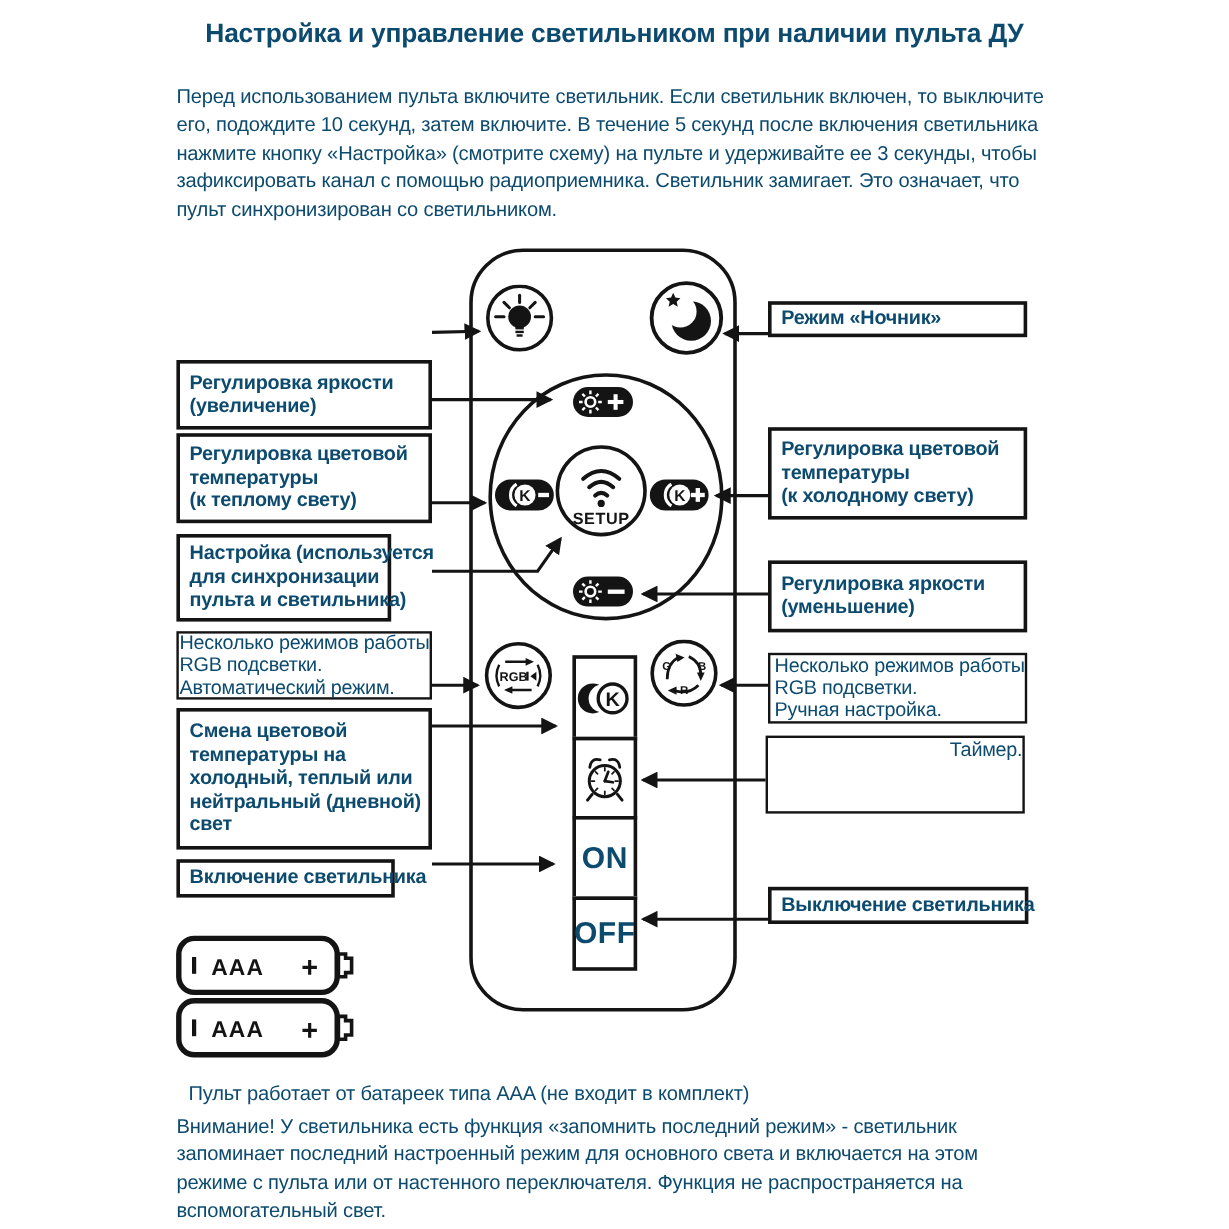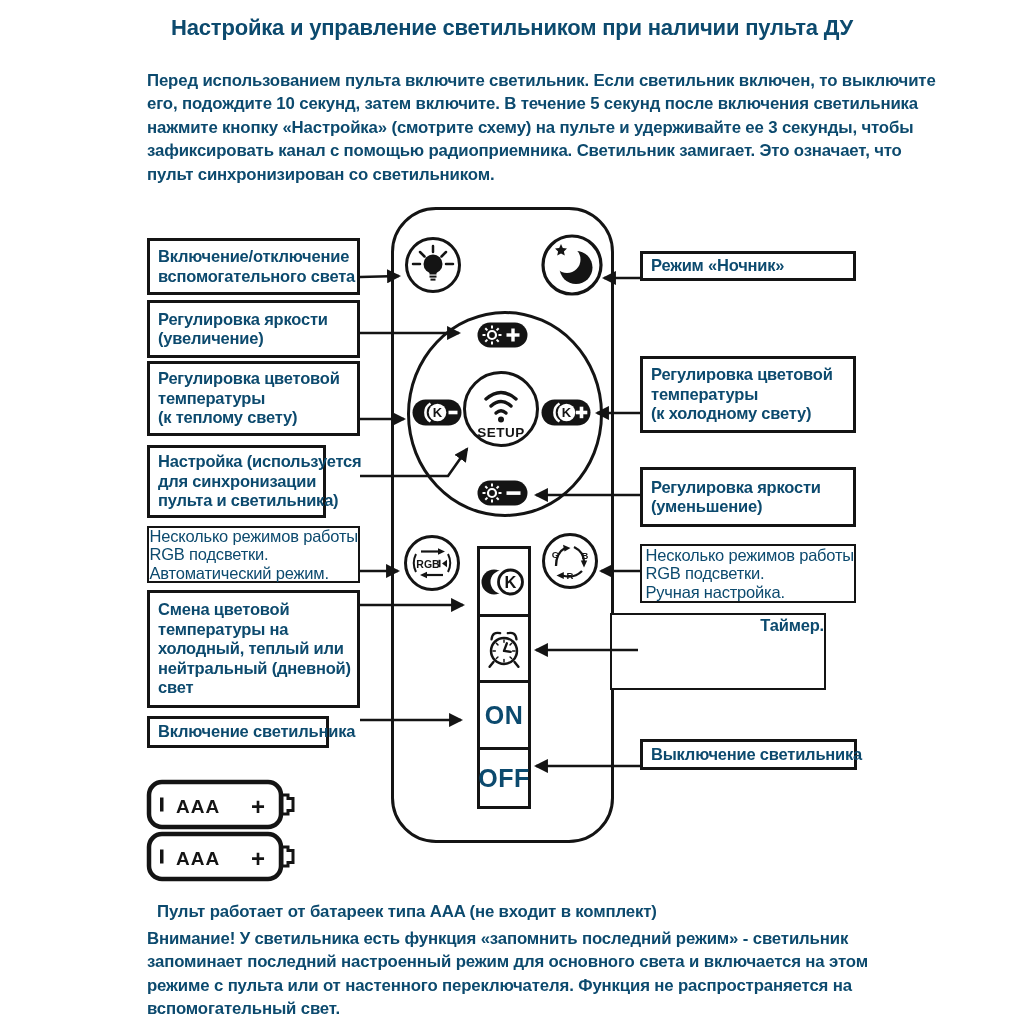--- a/index.html
+++ b/index.html
@@ -1,20 +1,20 @@
 <!DOCTYPE html>
 <html><head>
 <meta charset="utf-8">
 <style>
   html,body{margin:0;padding:0;background:#ffffff;}
   .page{position:relative;width:1024px;height:1024px;background:#ffffff;
         font-family:"Liberation Sans","DejaVu Sans",sans-serif;color:#0c4a6e;overflow:hidden;}
   .title{position:absolute;left:0;top:15px;width:1024px;text-align:center;
          font-size:22px;font-weight:bold;letter-spacing:-0.2px;white-space:pre;}
-  .para{position:absolute;font-size:16.8px;font-weight:bold;line-height:23.4px;
+  .para{position:absolute;font-size:16.8px;font-weight:normal;line-height:23.4px;
         white-space:pre;letter-spacing:-0.15px;}
   .callout{position:absolute;box-sizing:border-box;background:#ffffff;border:3px solid #141414;
            display:flex;align-items:center;padding:3px 0 3px 8px;
            font-size:16.5px;font-weight:bold;line-height:19.5px;white-space:pre;letter-spacing:-0.2px;}
   .callout.thin{border-width:2px;font-weight:normal;padding:1px 0 1px 4px;line-height:18.5px;justify-content:flex-end;}
   .callout.top{align-items:flex-start;}
   .remote{position:absolute;left:391px;top:207px;width:223px;height:636px;box-sizing:border-box;
           border:3.5px solid #141414;border-radius:45px;background:#ffffff;}
   .bigellipse{position:absolute;left:407px;top:311px;width:196px;height:206px;box-sizing:border-box;
           border:3px solid #141414;border-radius:50%;background:#ffffff;}
@@ -192,22 +192,20 @@
       </svg>
     </div>
     <div class="cell" style="height:70px;">
       <span class="onoff">ON</span>
     </div>
     <div class="cell" style="height:62px;">
       <span class="onoff">OFF</span>
     </div>
   </div>
 
-  <div class="callout" style="left:147px;top:238px;width:213px;height:57px;"><span>Включение/отключение
-вспомогательного света</span></div>
   <div class="callout" style="left:147px;top:300px;width:213px;height:58px;"><span>Регулировка яркости
 (увеличение)</span></div>
   <div class="callout" style="left:147px;top:361px;width:213px;height:75px;"><span>Регулировка цветовой
 температуры
 (к теплому свету)</span></div>
   <div class="callout" style="left:147px;top:445px;width:179px;height:73px;"><span>Настройка (используется
 для синхронизации
 пульта и светильника)</span></div>
   <div class="callout thin" style="left:147px;top:526px;width:213px;height:57px;"><span>Несколько режимов работы
 RGB подсветки.
@@ -221,21 +219,21 @@
 
   <div class="callout" style="left:640px;top:251px;width:216px;height:30px;"><span>Режим «Ночник»</span></div>
   <div class="callout" style="left:640px;top:356px;width:216px;height:77px;"><span>Регулировка цветовой
 температуры
 (к холодному свету)</span></div>
   <div class="callout" style="left:640px;top:467px;width:216px;height:60px;"><span>Регулировка яркости
 (уменьшение)</span></div>
   <div class="callout thin" style="left:640px;top:544px;width:216px;height:59px;"><span>Несколько режимов работы
 RGB подсветки.
 Ручная настройка.</span></div>
-  <div class="callout thin top" style="left:610px;top:613px;width:216px;height:77px;font-weight:bold;"><span>Таймер.</span></div>
+  <div class="callout thin top" style="left:638px;top:613px;width:216px;height:65px;"><span>Таймер.</span></div>
   <div class="callout" style="left:640px;top:739px;width:217px;height:31px;"><span>Выключение светильника</span></div>
 
   <svg class="btn" style="left:146px;top:779px;" width="152" height="52" viewBox="0 0 152 52">
     <rect x="3" y="3" width="132" height="45" rx="13" fill="#fff" stroke="#141414" stroke-width="4.5"></rect>
     <path d="M136,16 h6 v3.5 h5 v12 h-5 v3.5 h-6 z" fill="#fff" stroke="#141414" stroke-width="3"></path>
     <rect x="14" y="18.5" width="3.5" height="14" fill="#141414"></rect>
     <text x="30" y="33.5" font-size="19" fill="#141414" letter-spacing="1">AAA</text>
     <text x="112" y="35.5" font-size="24" fill="#141414" text-anchor="middle">+</text>
   </svg>
   <svg class="btn" style="left:146px;top:831px;" width="152" height="52" viewBox="0 0 152 52">

